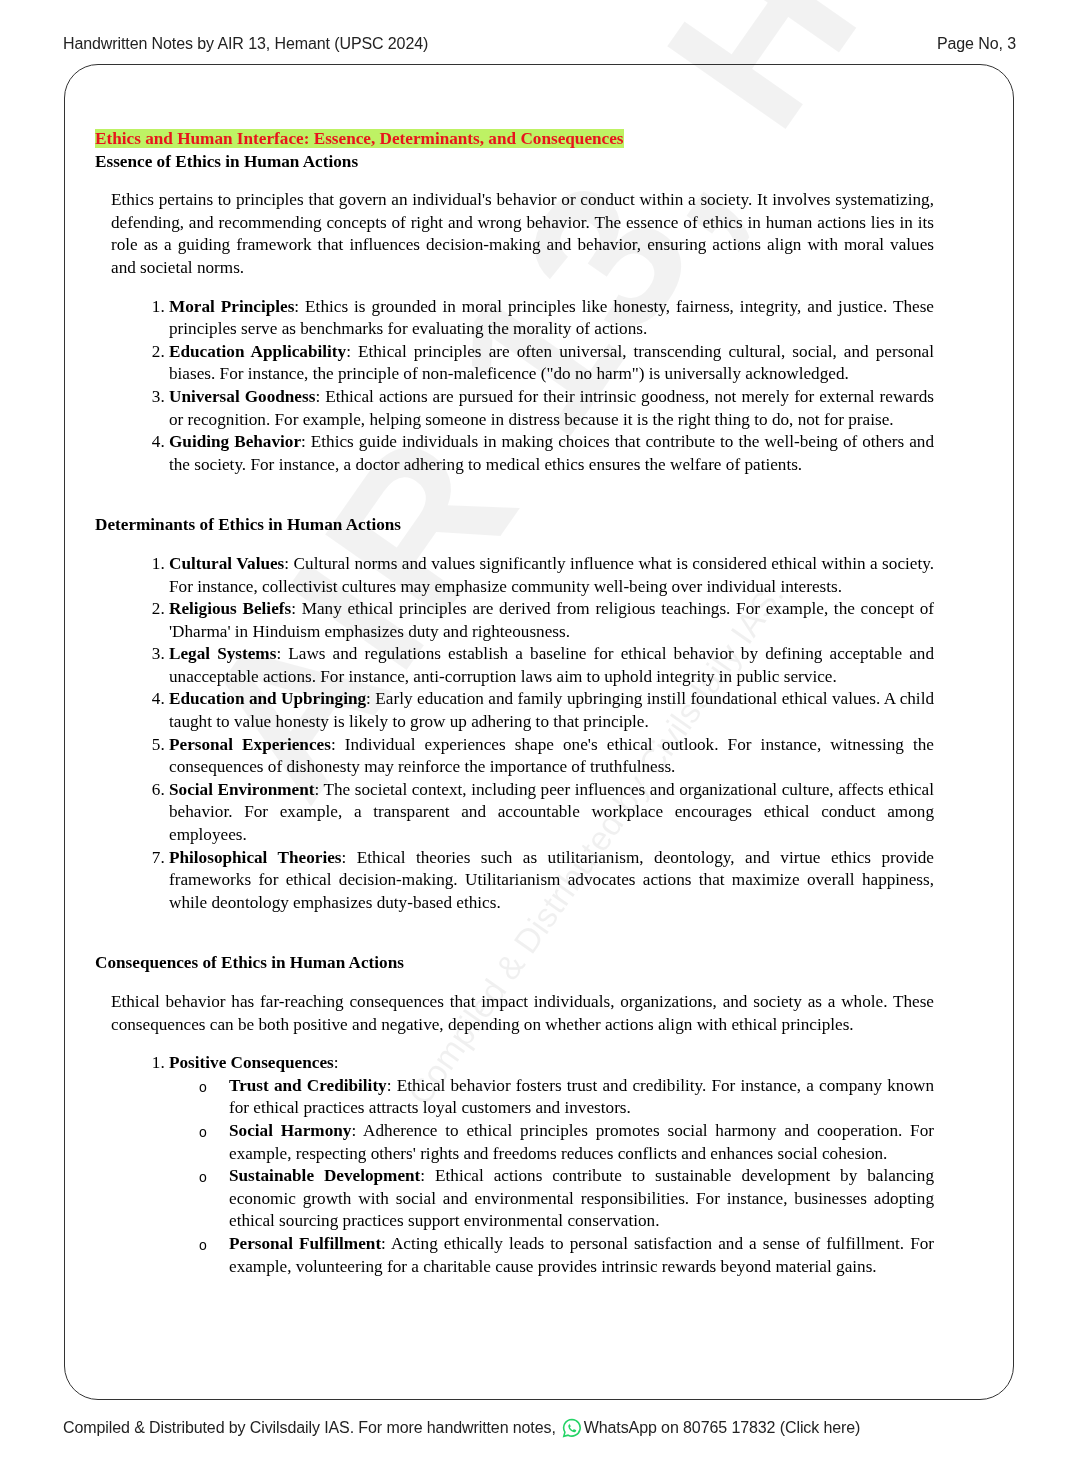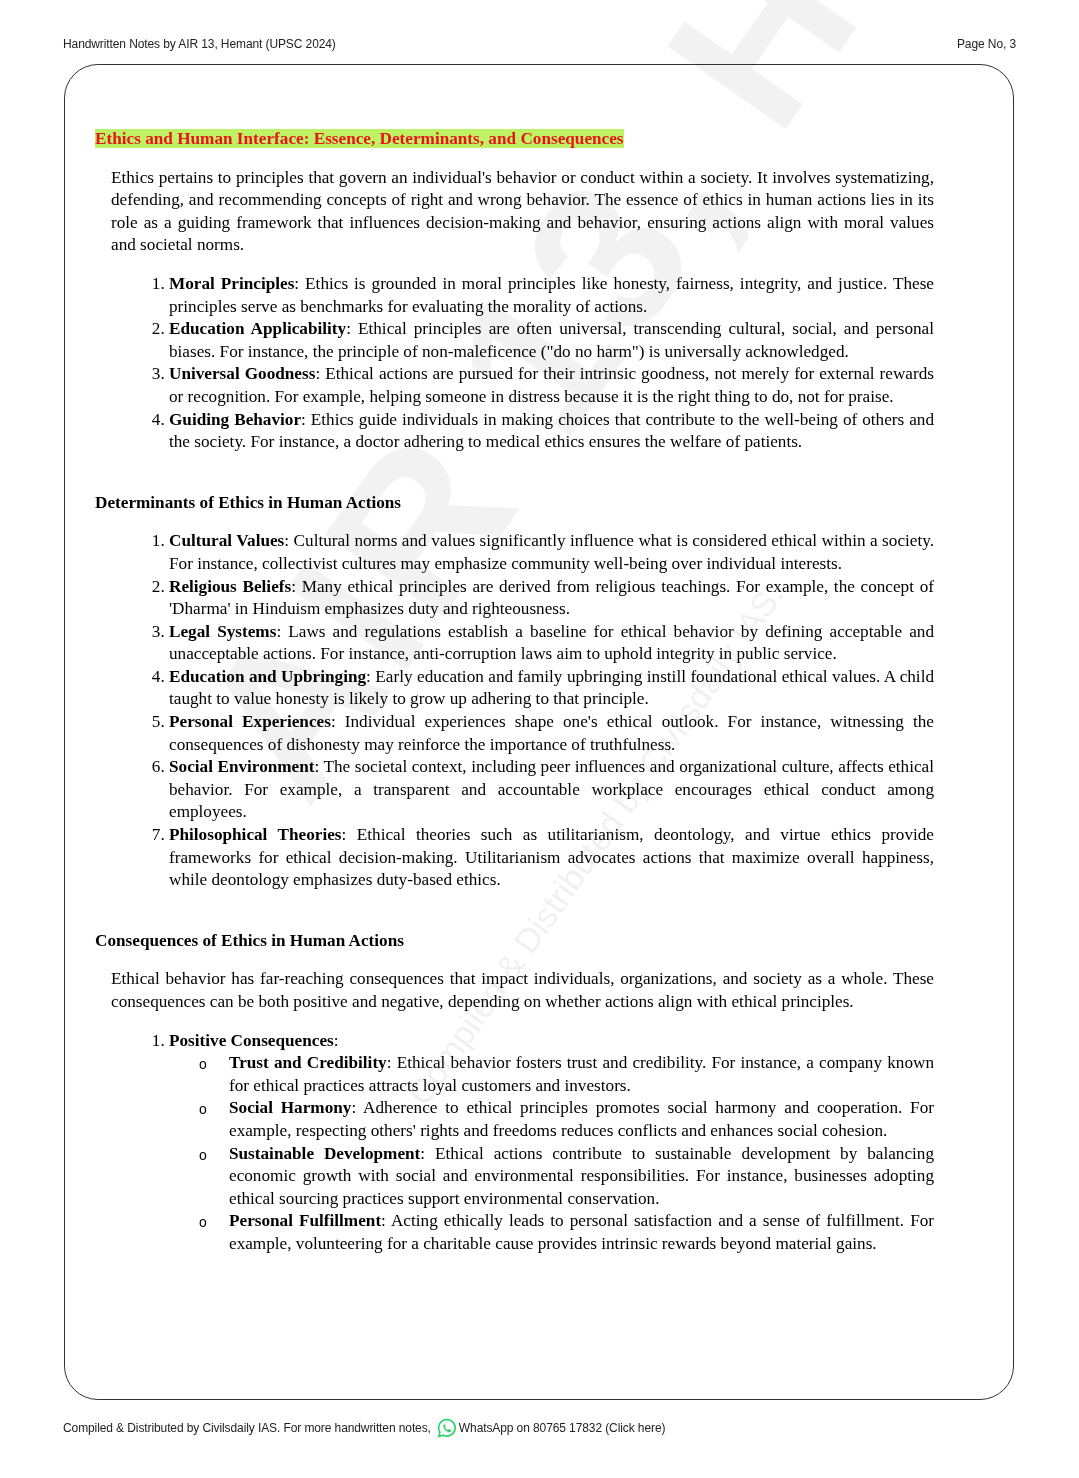--- a/index.html
+++ b/index.html
@@ -1,54 +1,55 @@
 <!DOCTYPE html>
 <html><head>
 <meta charset="utf-8">
 <style>
   html, body { margin: 0; padding: 0; background: #ffffff; }
   body { width: 1079px; height: 1478px; position: relative; overflow: hidden; font-family: "Liberation Serif", serif; color: #000; }
-  .page-header { position: absolute; top: 33px; left: 63px; right: 63px; height: 22px; font-family: "Liberation Sans", sans-serif; font-size: 12px; color: #222; display: flex; justify-content: space-between; align-items: center; letter-spacing: -0.1px; }
+  .page-header { position: absolute; top: 33px; left: 63px; right: 63px; height: 22px; font-family: "Liberation Sans", sans-serif; font-size: 16px; color: #222; display: flex; justify-content: space-between; align-items: center; letter-spacing: -0.1px; }
   .frame { position: absolute; left: 64px; top: 64px; width: 950px; height: 1336px; border: 1.5px solid #333; border-radius: 34px; box-sizing: border-box; }
   .content { position: absolute; left: 95px; top: 128px; width: 855px; font-size: 17.2px; line-height: 22.6px; text-align: justify; }
   .title { display: inline; background: #bef264; color: #e8141c; font-weight: bold; }
   .h { font-weight: bold; margin: 0; }
   p { margin: 16px; }
   ol { margin: 16px; padding-left: 58px; }
   ol li { padding-left: 0; }
   ol li::marker { font-weight: normal; }
   ul.sub { margin: 0; padding-left: 60px; list-style: none; }
   ul.sub li { position: relative; }
   ul.sub li .bullet { position: absolute; left: -30px; top: 1px; font-family: "Liberation Sans", sans-serif; font-size: 14px; }
   .gap { height: 22px; }
   b { font-weight: bold; }
   .watermark { position: absolute; pointer-events: none; color: rgba(0,0,0,0.05); font-family: "Liberation Sans", sans-serif; font-weight: bold; white-space: nowrap; }
   .wm1 { left: 150px; top: 700px; font-size: 210px; transform: rotate(-55deg); transform-origin: left top; letter-spacing: 6px; }
   .wm2 { left: 400px; top: 1090px; font-size: 34px; font-weight: normal; transform: rotate(-55deg); transform-origin: left top; color: rgba(0,0,0,0.06); }
-  .page-footer { position: absolute; top: 1418px; left: 63px; right: 63px; font-family: "Liberation Sans", sans-serif; font-size: 12px; color: #222; display: flex; align-items: center; letter-spacing: -0.1px; }
+  .page-footer { position: absolute; top: 1418px; left: 63px; right: 63px; font-family: "Liberation Sans", sans-serif; font-size: 16px; color: #222; display: flex; align-items: center; letter-spacing: -0.1px; }
   .wa-icon { display: inline-flex; width: 20px; height: 20px; margin: 0 2px 0 6px; }
   .wa-link { color: #222; text-decoration: none; }
 </style>
 </head>
 <body>
 
 <div class="page-header">
   <span>Handwritten Notes by AIR 13, Hemant (UPSC 2024)</span>
   <span>Page No, 3</span>
 </div>
 
 <div class="frame"></div>
 
 <div class="watermark wm1">AIR 13, HEMANT</div>
 <div class="watermark wm2">Compiled &amp; Distributed by Civilsdaily IAS.</div>
 
 <div class="content">
   <div><span class="title">Ethics and Human Interface: Essence, Determinants, and Consequences</span></div>
 
   <section>
+    <p class="h">Essence of Ethics in Human Actions</p>
     <p>Ethics pertains to principles that govern an individual's behavior or conduct within a society. It involves systematizing, defending, and recommending concepts of right and wrong behavior. The essence of ethics in human actions lies in its role as a guiding framework that influences decision-making and behavior, ensuring actions align with moral values and societal norms.</p>
     <ol>
       <li><b>Moral Principles</b><span>: Ethics is grounded in moral principles like honesty, fairness, integrity, and justice. These principles serve as benchmarks for evaluating the morality of actions.</span></li>
       <li><b>Education Applicability</b><span>: Ethical principles are often universal, transcending cultural, social, and personal biases. For instance, the principle of non-maleficence ("do no harm") is universally acknowledged.</span></li>
       <li><b>Universal Goodness</b><span>: Ethical actions are pursued for their intrinsic goodness, not merely for external rewards or recognition. For example, helping someone in distress because it is the right thing to do, not for praise.</span></li>
       <li><b>Guiding Behavior</b><span>: Ethics guide individuals in making choices that contribute to the well-being of others and the society. For instance, a doctor adhering to medical ethics ensures the welfare of patients.</span></li>
     </ol>
   </section>
 
   <div class="gap"></div>

